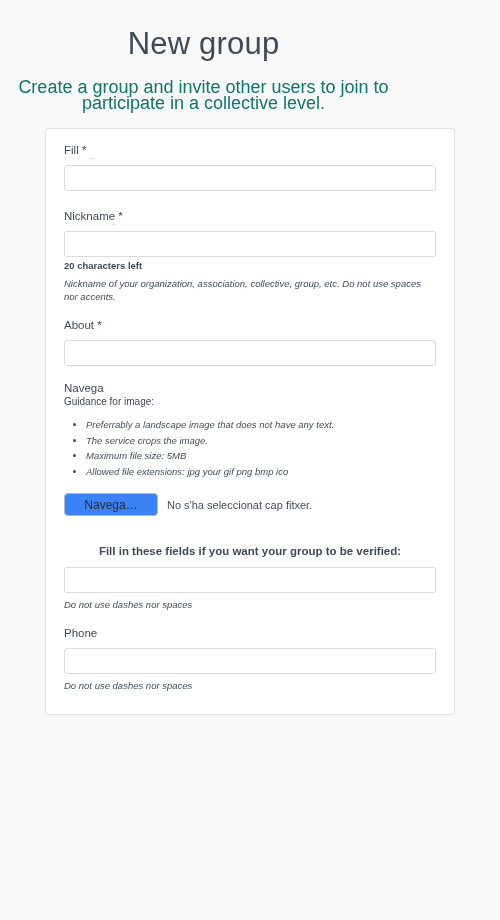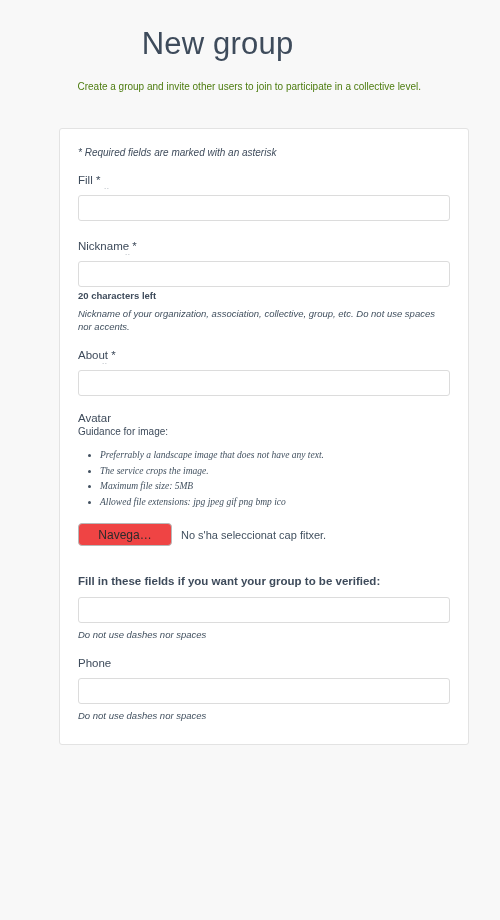--- a/index.html
+++ b/index.html
@@ -12,41 +12,39 @@
     background: #f8f8f8;
     font-family: "Liberation Sans", sans-serif;
     color: #3e4b5b;
     overflow: hidden;
   }
   .page {
     width: 407px;
     height: 920px;
     position: relative;
     box-sizing: border-box;
-    margin-left: 14px;
   }
   
   .page-header {
     padding-top: 24px;
     text-align: center;
   }
   .page-title {
     font-size: 31px;
     font-weight: normal;
     color: #3e4b5b;
     margin: 0;
     letter-spacing: 0.2px;
     line-height: 40px;
   }
   .page-subtitle {
-    font-size: 10px;
-    color: #4d7c0f;
+    font-size: 18px;
+    color: #0f766e;
     margin: 15px 0 0 0;
     line-height: 16px;
-    text-align: right;
   }
   
   .card {
     position: absolute;
     left: 45px;
     top: 128px;
     width: 410px;
     background: #ffffff;
     border: 1px solid #e3e3e3;
     border-radius: 3px;
@@ -129,40 +127,39 @@
   .guidance-line {
     font-size: 10px;
     color: #3e4b5b;
     line-height: 14px;
     margin: 0;
   }
   .guidance-list {
     margin: 9px 0 0 0;
     padding-left: 22px;
     list-style: disc;
-    font-family: Liberation Serif, serif;
   }
   .guidance-list li {
     font-size: 9.5px;
     font-style: italic;
     color: #41505f;
     line-height: 14.5px;
     margin-bottom: 1px;
   }
   
   .file-row {
     display: flex;
     align-items: center;
     margin-top: 14px;
   }
   .file-button {
     font-family: "Liberation Sans", sans-serif;
     font-size: 12px;
     color: #2b2b2b;
-    background: #ef4444;
+    background: #3b82f6;
     border: 1px solid #b8b8b8;
     border-radius: 4px;
     padding: 4px 16px;
     min-width: 94px;
     height: 23px;
     box-sizing: border-box;
     line-height: 14px;
     text-align: center;
     cursor: pointer;
   }
@@ -197,35 +194,35 @@
     height: 12px;
     pointer-events: none;
   }
   
   .section-heading {
     font-size: 11.5px;
     font-weight: bold;
     color: #3e4b5b;
     line-height: 16px;
     margin: 0 0 8px 0;
+    text-align: center;
   }
 </style>
 </head>
 <body>
 
 <div class="page">
 
   <div class="page-header">
     <h1 class="page-title">New group</h1>
     <p class="page-subtitle">Create a group and invite other users to join to participate in a collective level.</p>
   </div>
 
   <div class="card">
 
-    <div class="required-note">* Required fields are marked with an asterisk</div>
 
     <div class="field">
       <label class="field-label">
         <span>Fill</span>
         <span class="req-star">*</span>
         <span class="abbr-dots">..</span>
       </label>
       <input class="text-input" type="text" value="" style="">
     </div>
 
@@ -249,27 +246,27 @@
         <span>About</span>
         <span class="req-star">*</span>
         <span class="abbr-dots email">..</span>
       </label>
       <input class="text-input" type="text" value="" style="">
     </div>
 
     <div class="gap-md"></div>
 
     <div class="field">
-      <span class="avatar-label">Avatar</span>
+      <span class="avatar-label">Navega</span>
       <p class="guidance-line">Guidance for image:</p>
       <ul class="guidance-list">
         <li>Preferrably a landscape image that does not have any text.</li>
         <li>The service crops the image.</li>
         <li>Maximum file size: 5MB</li>
-        <li>Allowed file extensions: jpg jpeg gif png bmp ico</li>
+        <li>Allowed file extensions: jpg your gif png bmp ico</li>
       </ul>
       <div class="file-row">
         <button class="file-button" type="button">Navega…</button>
         <span class="file-status">No s'ha seleccionat cap fitxer.</span>
       </div>
     </div>
 
     <div class="gap-sm"></div>
 
 

